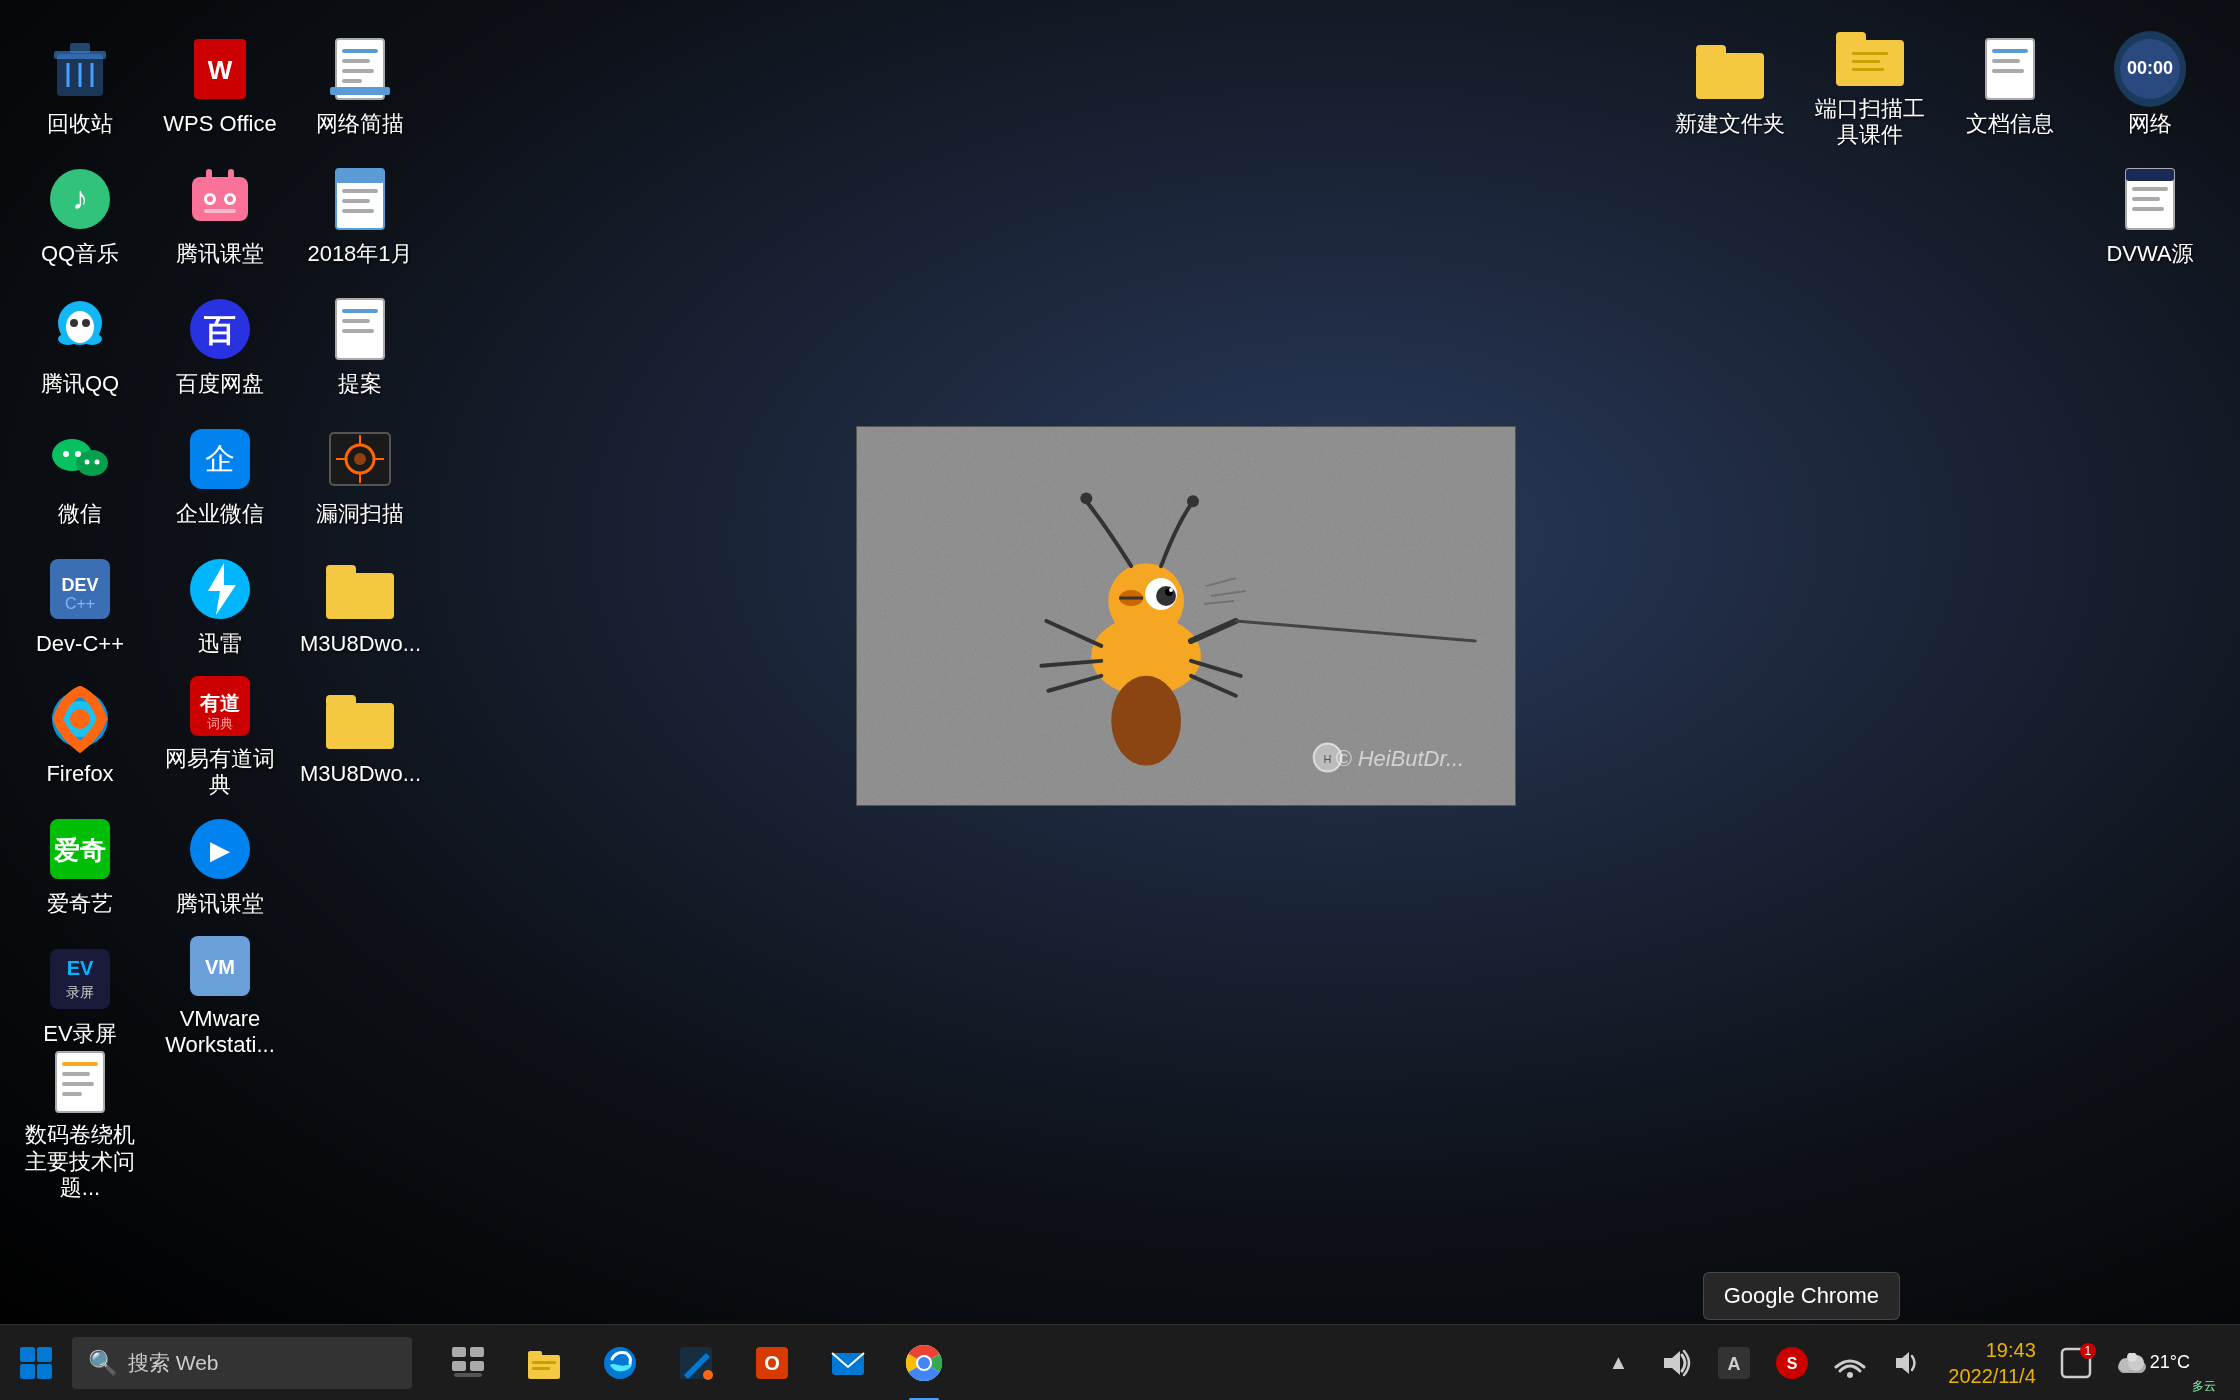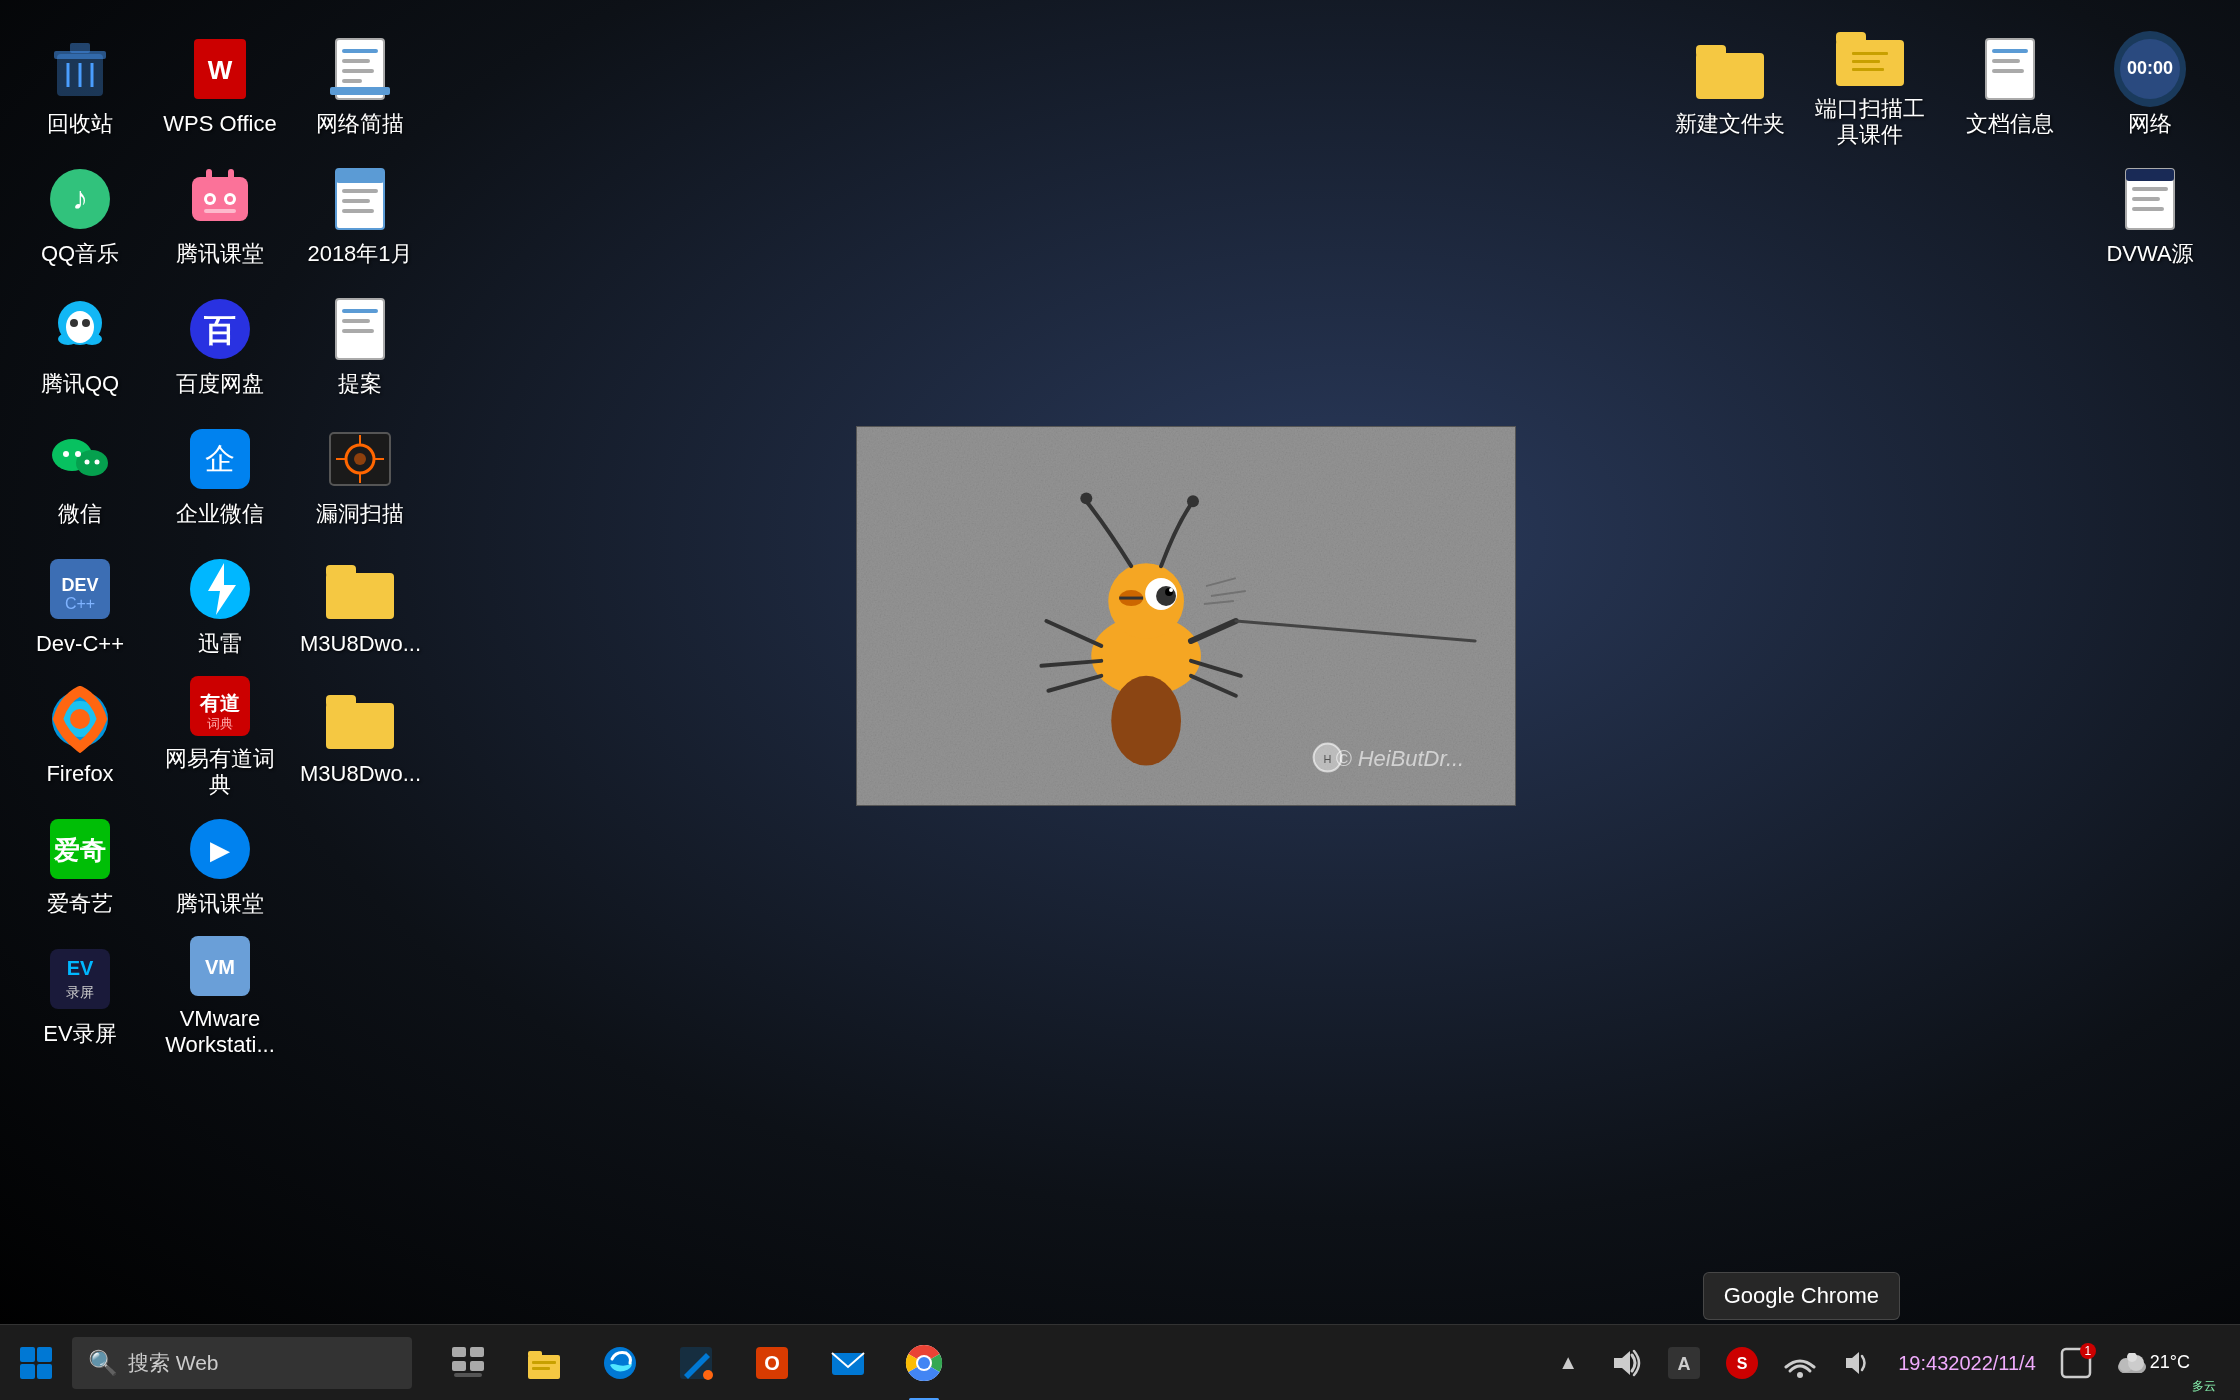--- a/index.html
+++ b/index.html
@@ -163,22 +163,23 @@
       align-items: center;
       justify-content: center;
       cursor: pointer;
       font-size: 28px;
       color: #ccc;
       border-radius: 4px;
     }
 
     .time-display {
       display: flex;
+      flex-direction: column;
       align-items: flex-end;
-      color: #f0abfc;
+      color: #eab308;
       font-size: 20px;
       line-height: 1.3;
       cursor: pointer;
       padding: 4px 8px;
       border-radius: 4px;
     }
 
     
     .timer-circle {
       width: 76px;
@@ -533,20 +534,32 @@
           <rect x="4" y="4" width="60" height="60" rx="8" fill="#6a9fd8"></rect>
           <text x="34" y="42" font-size="20" text-anchor="middle" fill="white" font-weight="bold">VM</text>
         </svg>
       </div>
       <span class="icon-label">VMware Workstati...</span>
     </div>
 
     <div></div>
 
 
+    <div class="desktop-icon">
+      <div class="icon-img">
+        <svg width="68" height="68" viewBox="0 0 68 68">
+          <rect x="10" y="4" width="48" height="60" rx="3" fill="white" stroke="#aaa" stroke-width="2"></rect>
+          <rect x="16" y="14" width="36" height="4" rx="2" fill="#f5a623"></rect>
+          <rect x="16" y="24" width="28" height="4" rx="2" fill="#aaa"></rect>
+          <rect x="16" y="34" width="32" height="4" rx="2" fill="#aaa"></rect>
+          <rect x="16" y="44" width="20" height="4" rx="2" fill="#aaa"></rect>
+        </svg>
+      </div>
+      <span class="icon-label">数码卷绕机主要技术问题...</span>
+    </div>
 
   </div>
 
   <div class="desktop-icons-right">
 
     <div class="desktop-icon">
       <div class="icon-img">
         <svg width="72" height="68" viewBox="0 0 72 68">
           <rect x="2" y="18" width="68" height="46" rx="4" fill="#f5c842"></rect>
           <rect x="2" y="10" width="30" height="12" rx="4" fill="#f5c842"></rect>

